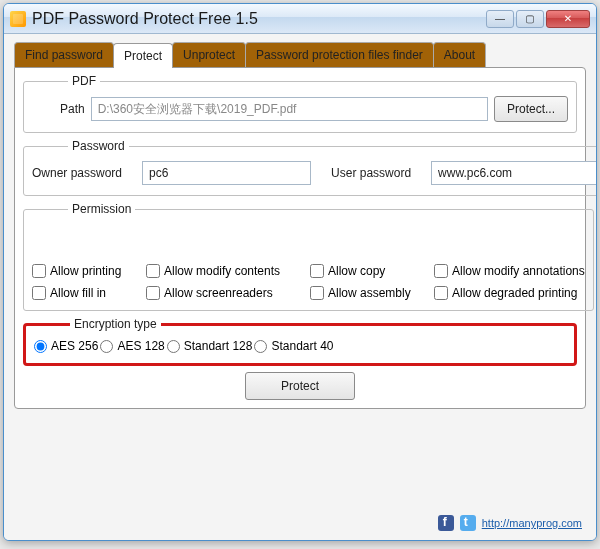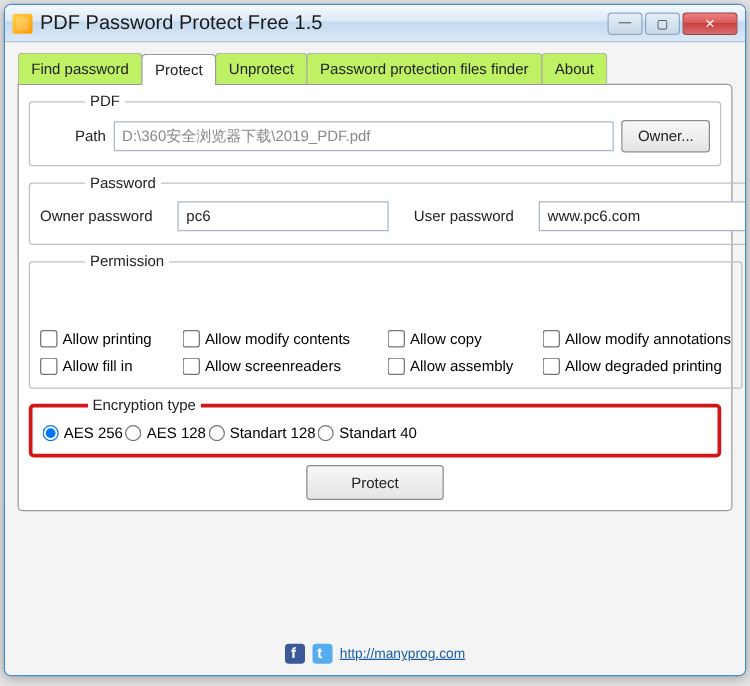--- a/index.html
+++ b/index.html
@@ -61,21 +61,21 @@
   display: flex;
   flex-direction: column;
 }
 .tabs {
   display: flex;
   position: relative;
   z-index: 2;
 }
 .tab {
   padding: 5px 10px;
-  background: #bef264;
+  background: #a16207;
   border: 1px solid #aaa;
   border-bottom: none;
   border-radius: 4px 4px 0 0;
   margin-right: -1px;
   color: #222;
   position: relative;
 }
 .tab.active {
   background: #fff;
   border-color: #999;
@@ -138,21 +138,21 @@
 }
 .radios { display: flex; gap: 2px; align-items: center; }
 .radios label { display: flex; align-items: center; gap: 4px; }
 .protect-row { text-align: center; margin-top: 6px; }
 .btn.protect { width: 110px; height: 28px; }
 .statusbar {
   margin-top: auto;
   height: 22px;
   display: flex;
   align-items: center;
-  justify-content: center;
+  justify-content: flex-end;
   gap: 6px;
   padding: 0 4px;
 }
 .s-ico {
   width: 16px; height: 16px;
   border-radius: 3px;
   display: inline-block;
 }
 .s-fb { background: #3b5998; position: relative; }
 .s-fb::after { content:"f"; color:#fff; font-weight:bold; position:absolute; left:5px; top:0; font-size:12px;}
@@ -184,21 +184,21 @@
       <div class="tab"><span>About</span></div>
     </div>
 
     <div class="tab-panel">
 
       <fieldset>
         <legend>PDF</legend>
         <div class="row">
           <span class="label">Path</span>
           <input type="text" style="flex: 1 1 0%;" value="D:\360安全浏览器下载\2019_PDF.pdf">
-          <button class="btn">Owner...</button>
+          <button class="btn">Protect...</button>
         </div>
       </fieldset>
 
       <fieldset>
         <legend>Password</legend>
         <div class="pwd-row">
           <span class="label">Owner password</span>
           <input type="text" class="val" value="pc6" style="">
           <span class="label">User password</span>
           <input type="text" class="val" value="www.pc6.com" style="">

